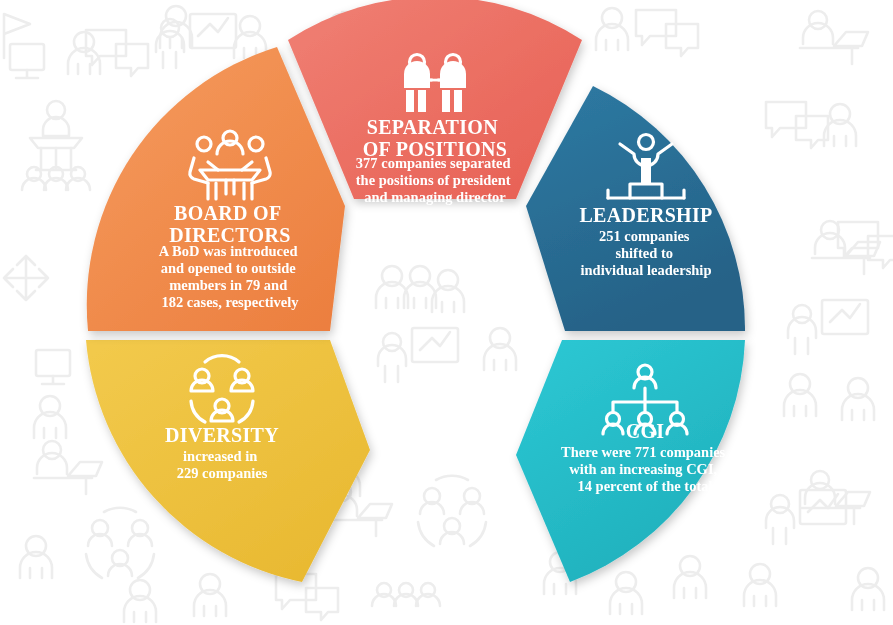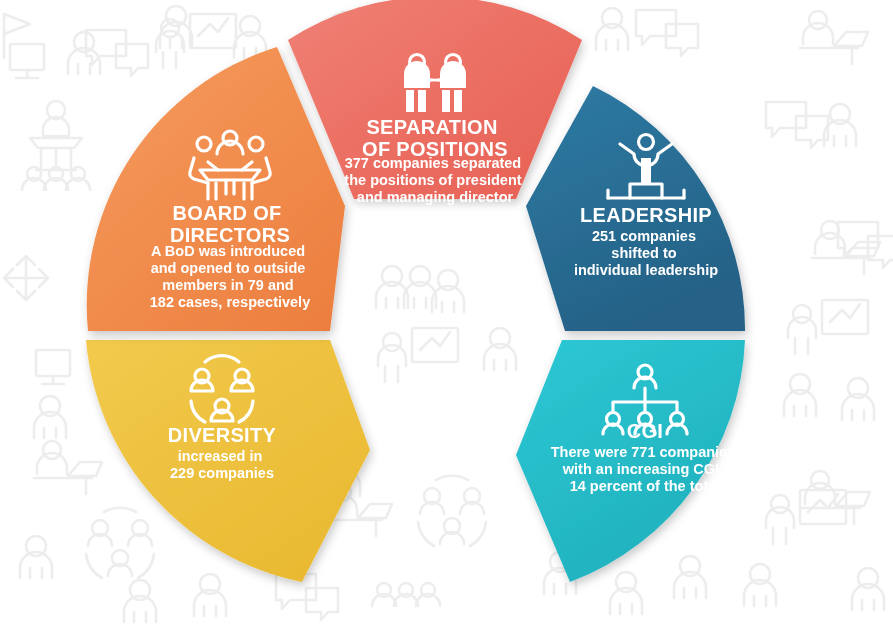--- a/index.html
+++ b/index.html
@@ -5,21 +5,21 @@
   html,body{margin:0;padding:0;}
   body{
     width:893px;height:625px;
     background:#ffffff;
     font-family:"Liberation Sans", sans-serif;
     overflow:hidden;
     position:relative;
   }
   #infographic{
     position:absolute;inset:0;
-    width:893px;height:625px;
+    width:893px;height:625px;font-family:Liberation Serif, serif;
   }
   .bg-layer{position:absolute;inset:0;}
   .wheel-layer{position:absolute;inset:0;}
   .seg-title{
     font-weight:bold;
     fill:#ffffff;
     text-anchor:middle;
     letter-spacing:0.3px;
   }
   .seg-body{

